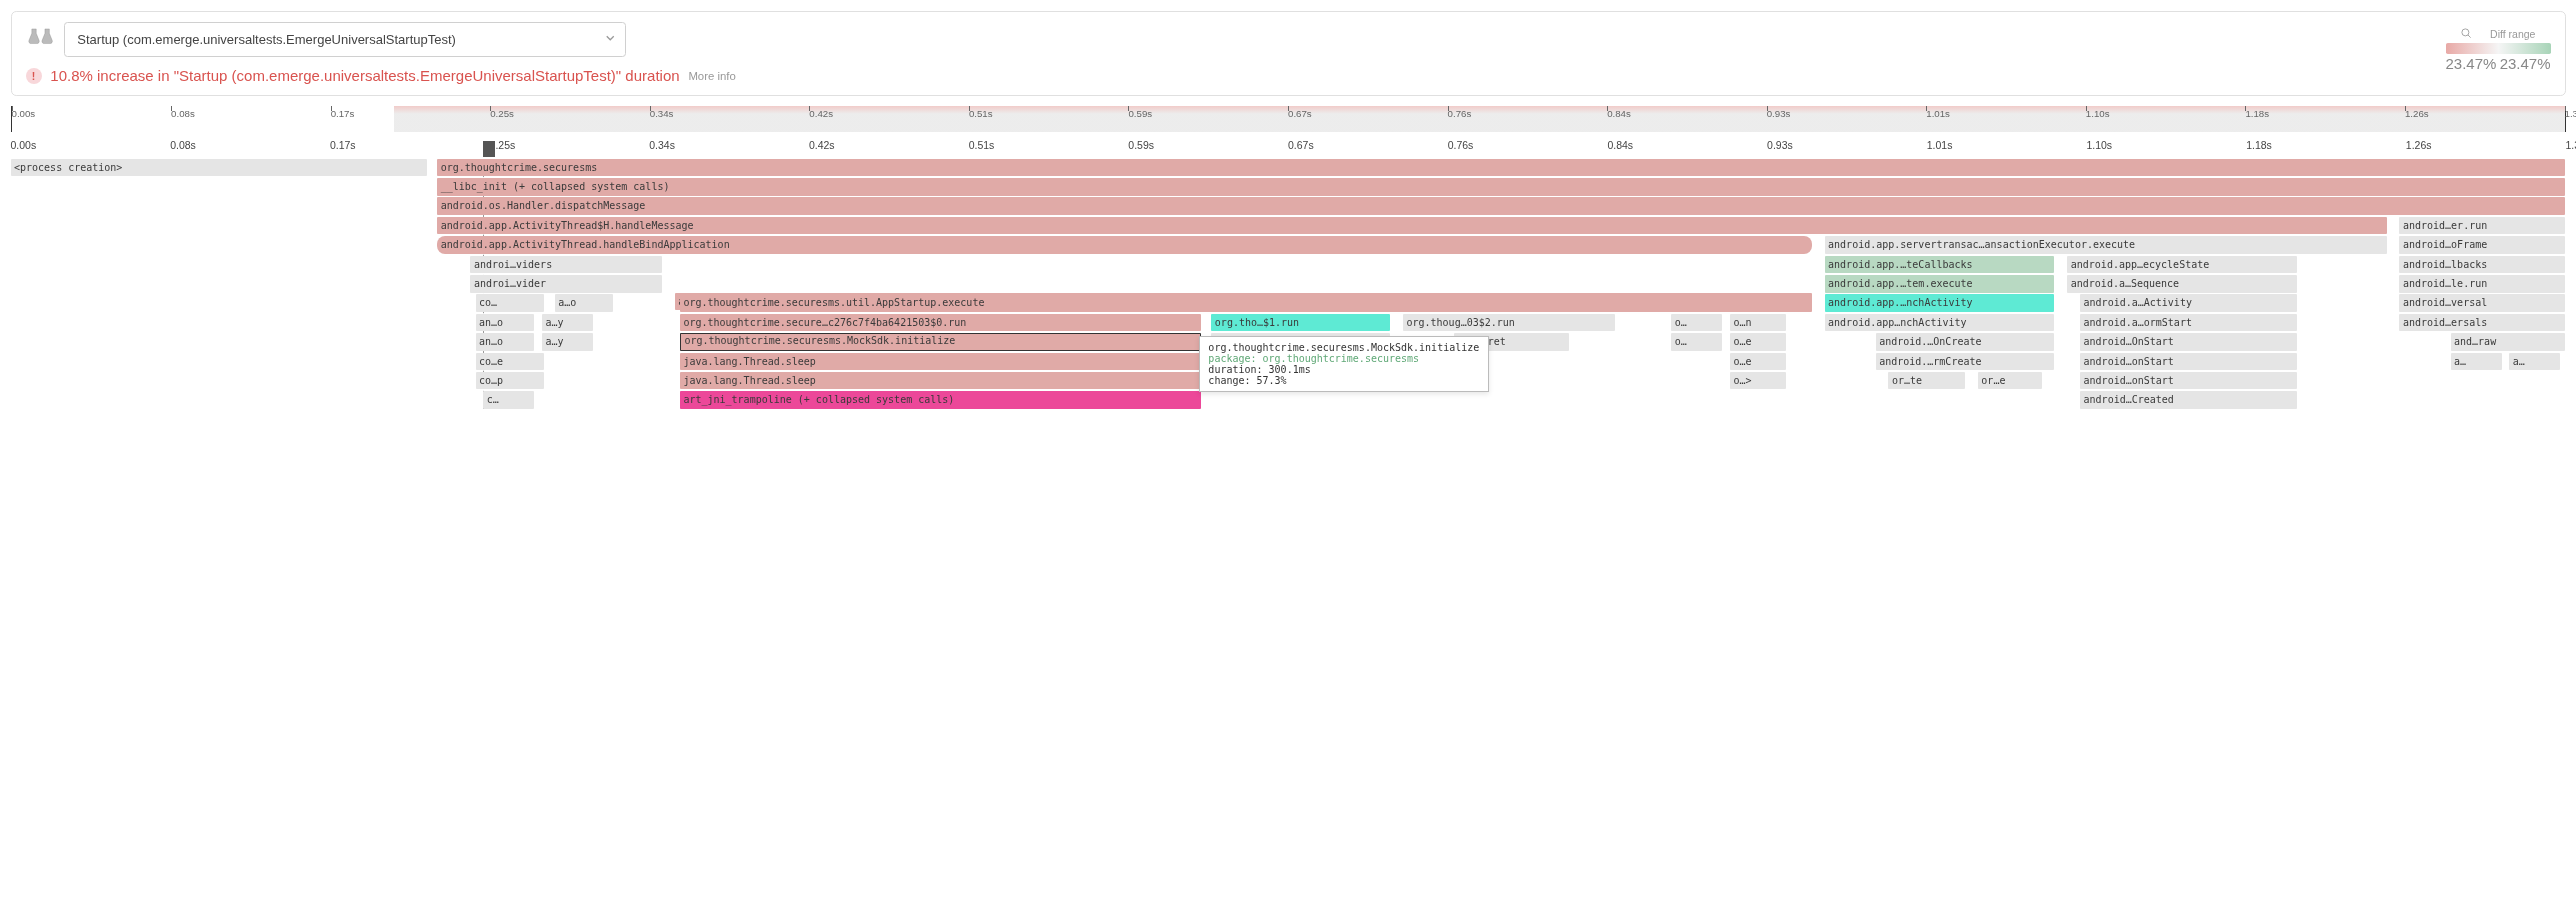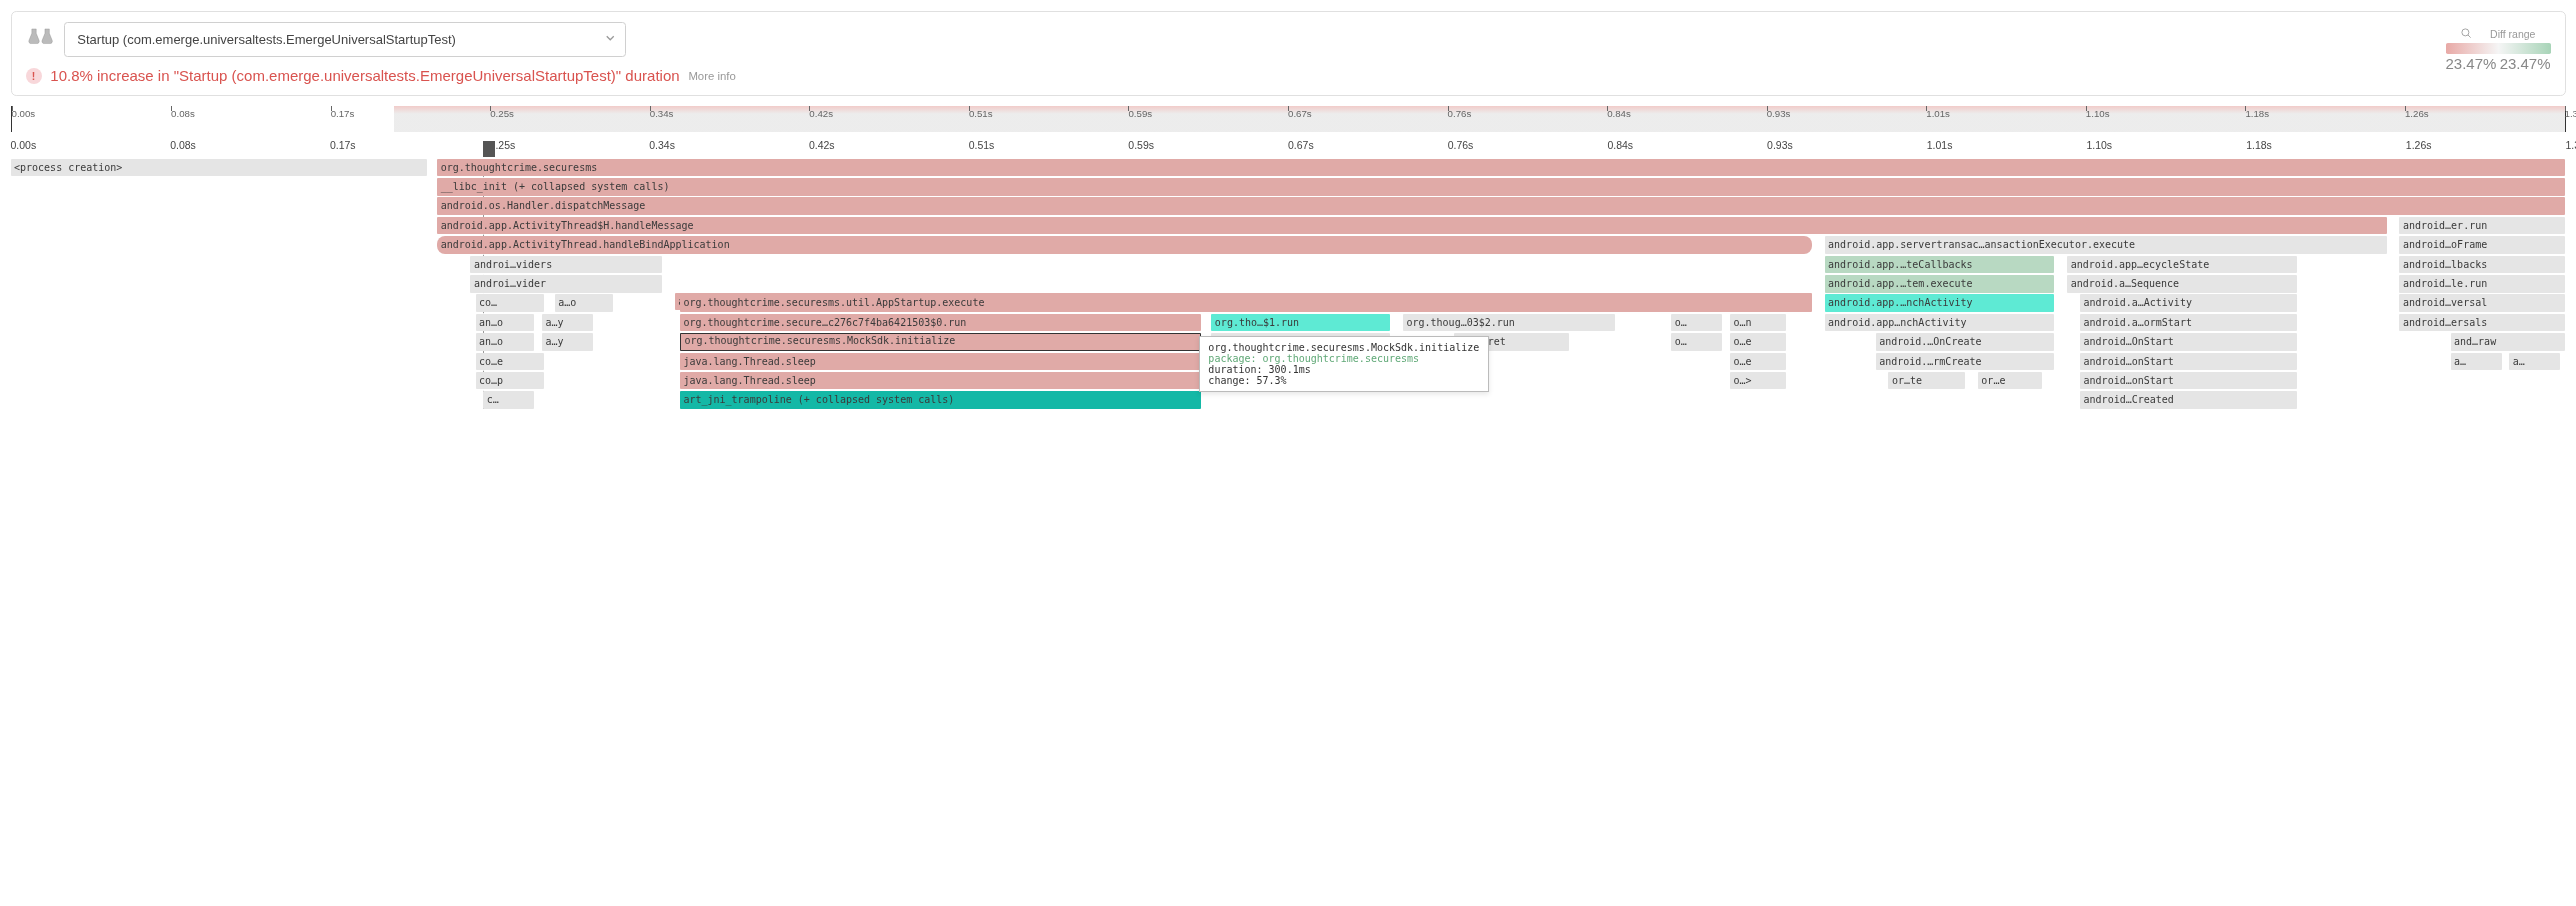--- a/index.html
+++ b/index.html
@@ -27,21 +27,21 @@
     .minimap-tick::before { content: ''; position: absolute; left: 0; top: -1.8px; width: 0.9px; height: 5.3px; background: #666; }
     .minimap-content { position: absolute; top: 0; left: 15%; right: 0; height: 26px; background: linear-gradient(180deg, #e8a9a6 0%, #e0e0e0 30%); opacity: 0.6; }
     
     .main-ruler { display: flex; margin: 7px 10.5px 3.5px; position: relative; font-size: 10.5px; color: #444; height: 16px; }
     .main-tick { position: absolute; top: 0; }
     
     .flame-area { margin: 0 10.5px; position: relative; font-family: "Menlo", "Consolas", monospace; font-size: 10px; }
     .flame-row { height: 17.6px; position: relative; margin-bottom: 1.8px; }
     .flame-span { position: absolute; height: 17.6px; line-height: 17.6px; padding: 0 3.5px; overflow: hidden; white-space: nowrap; text-overflow: ellipsis; border-radius: 0.9px; color: #3a3a3a; }
     .flame-span.red { background: #e0aaa7; }
-    .flame-span.redlight { background: #14b8a6; }
+    .flame-span.redlight { background: #ec4899; }
     .flame-span.green { background: #b8d9c2; }
     .flame-span.greenlight { background: #5eead4; }
     .flame-span.gray { background: #e5e5e5; }
     .flame-span.highlighted { border: 1.8px solid #333; line-height: 14px; }
     .divider-line { position: absolute; top: 0; bottom: 0; width: 0.9px; border-left: 0.9px dashed #999; }
     
     .thumb-marker { position: absolute; width: 12.3px; height: 16px; background: #555; top: -17.6px; }
     
     .tooltip { position: absolute; background: #fff; border: 0.9px solid #bbb; padding: 5.3px 8.8px; font-family: "Menlo", monospace; font-size: 10px; color: #333; box-shadow: 0 1.8px 5.3px rgba(0,0,0,0.1); z-index: 10; white-space: nowrap; }
     .tooltip .pkg { color: #5fa876; }

